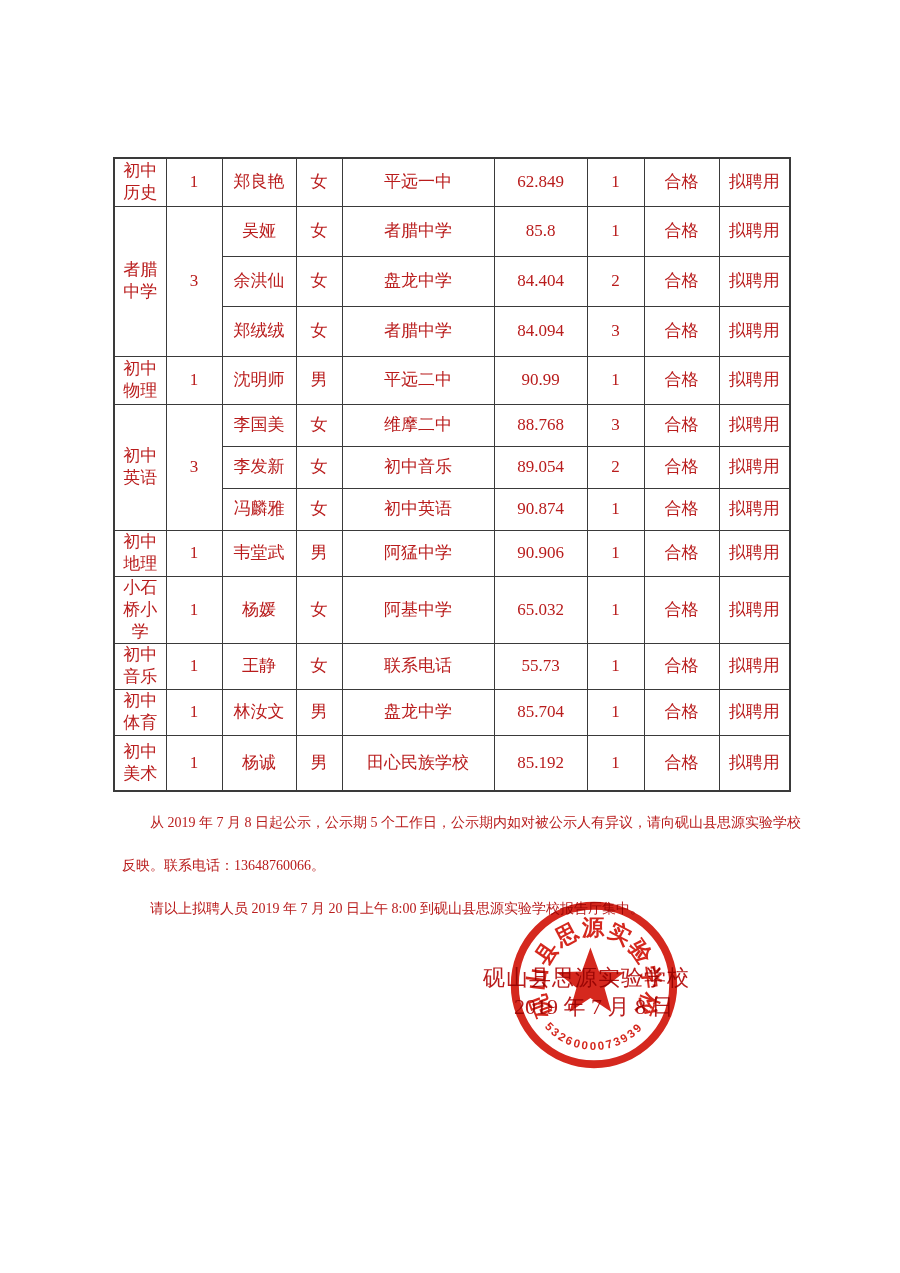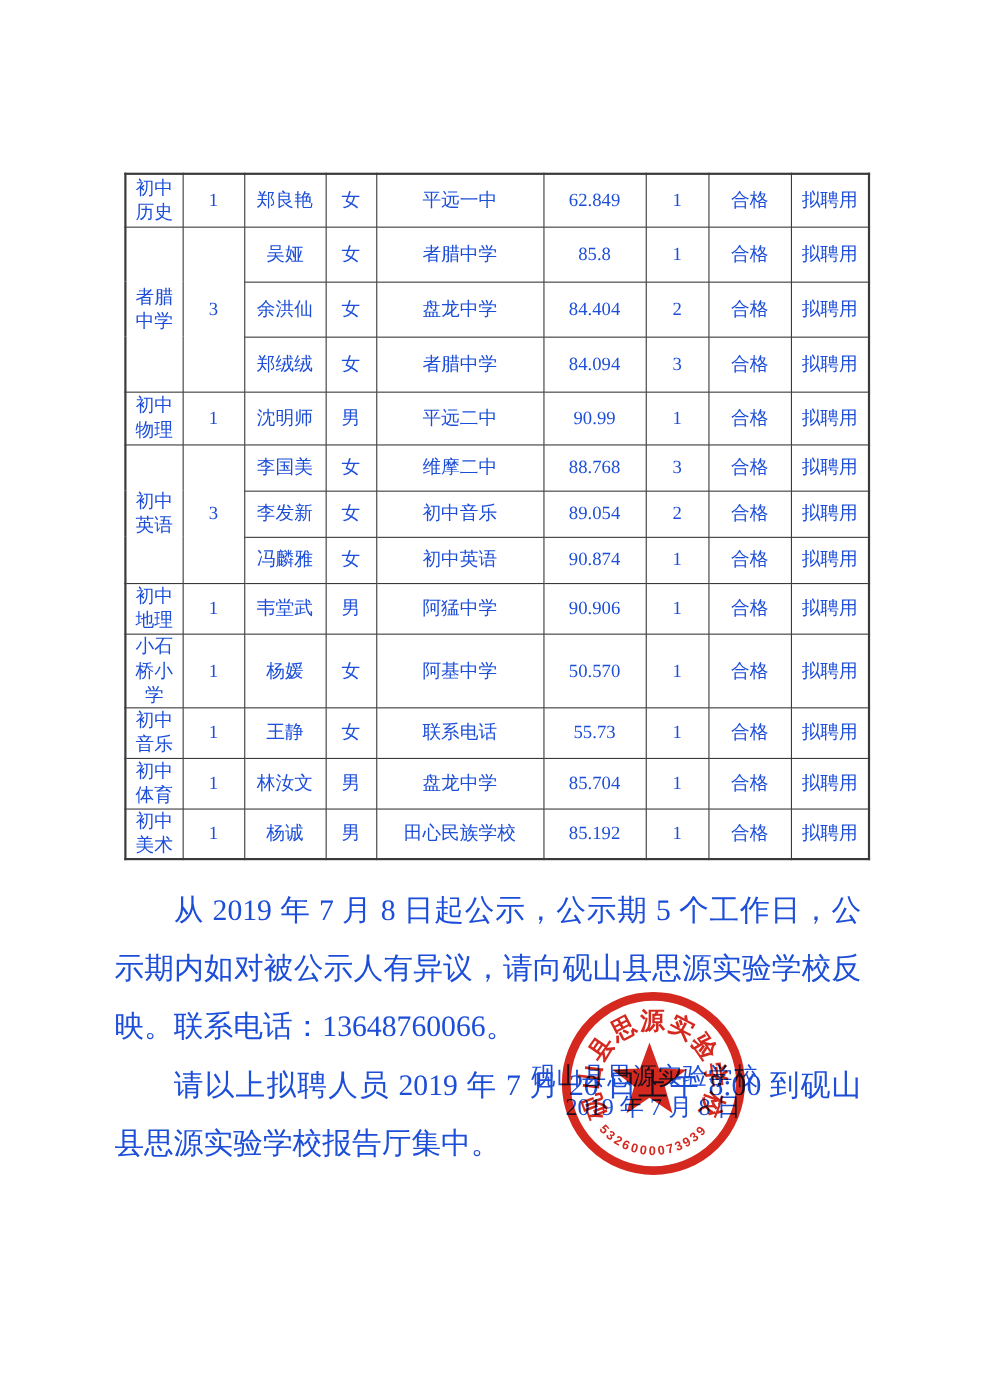--- a/index.html
+++ b/index.html
@@ -3,41 +3,41 @@
 <meta charset="utf-8">
 <style>
   * { margin:0; padding:0; box-sizing:border-box; }
   html,body { background:#e8e8e8; }
   .page {
     position:relative;
     width:900px; height:1273px;
     background:#ffffff;
     margin:0 auto;
     font-family:"Liberation Serif", serif;
-    color:#1d4ed8;
+    color:#b91c1c;
     overflow:hidden;
   }
   table.roster {
     position:absolute; left:113px; top:157px;
     border-collapse:collapse; table-layout:fixed;
     border:2px solid #3a3a3a;
   }
   table.roster td {
     border:1px solid #3a3a3a;
     text-align:center; vertical-align:middle;
     font-size:17px; line-height:1.3;
     padding:0 2px;
     overflow:hidden;
   }
   td.subj { font-size:16px; line-height:1.35; }
   td.school { font-size:17px; }
   td.score, td.rank, td.cnt { font-size:16px; }
   .notice {
-    position:absolute; left:104px; top:801px; width:679px;
-    font-size:27px; line-height:53px;
+    position:absolute; left:122px; top:801px; width:679px;
+    font-size:14px; line-height:43px;
     text-align:justify;
   }
   .notice p { text-indent:2em; }
   .sign-school {
     position:absolute; left:483px; top:963px;
     font-size:22px; letter-spacing:1px; white-space:nowrap;
   }
   .sign-date {
     position:absolute; left:514px; top:992px;
     font-size:22px; white-space:nowrap;
@@ -163,21 +163,21 @@
         <td class="result">合格</td>
         <td class="decide">拟聘用</td>
       </tr>
 
       <tr style="height:66px">
         <td class="subj">小石桥小学</td>
         <td class="cnt">1</td>
         <td class="name">杨媛</td>
         <td class="gen">女</td>
         <td class="school">阿基中学</td>
-        <td class="score">50.570</td>
+        <td class="score">65.032</td>
         <td class="rank">1</td>
         <td class="result">合格</td>
         <td class="decide">拟聘用</td>
       </tr>
 
       <tr style="height:46px">
         <td class="subj">初中音乐</td>
         <td class="cnt">1</td>
         <td class="name">王静</td>
         <td class="gen">女</td>
@@ -193,21 +193,21 @@
         <td class="cnt">1</td>
         <td class="name">林汝文</td>
         <td class="gen">男</td>
         <td class="school">盘龙中学</td>
         <td class="score">85.704</td>
         <td class="rank">1</td>
         <td class="result">合格</td>
         <td class="decide">拟聘用</td>
       </tr>
 
-      <tr style="height:46px">
+      <tr style="height:56px">
         <td class="subj">初中美术</td>
         <td class="cnt">1</td>
         <td class="name">杨诚</td>
         <td class="gen">男</td>
         <td class="school">田心民族学校</td>
         <td class="score">85.192</td>
         <td class="rank">1</td>
         <td class="result">合格</td>
         <td class="decide">拟聘用</td>
       </tr>

